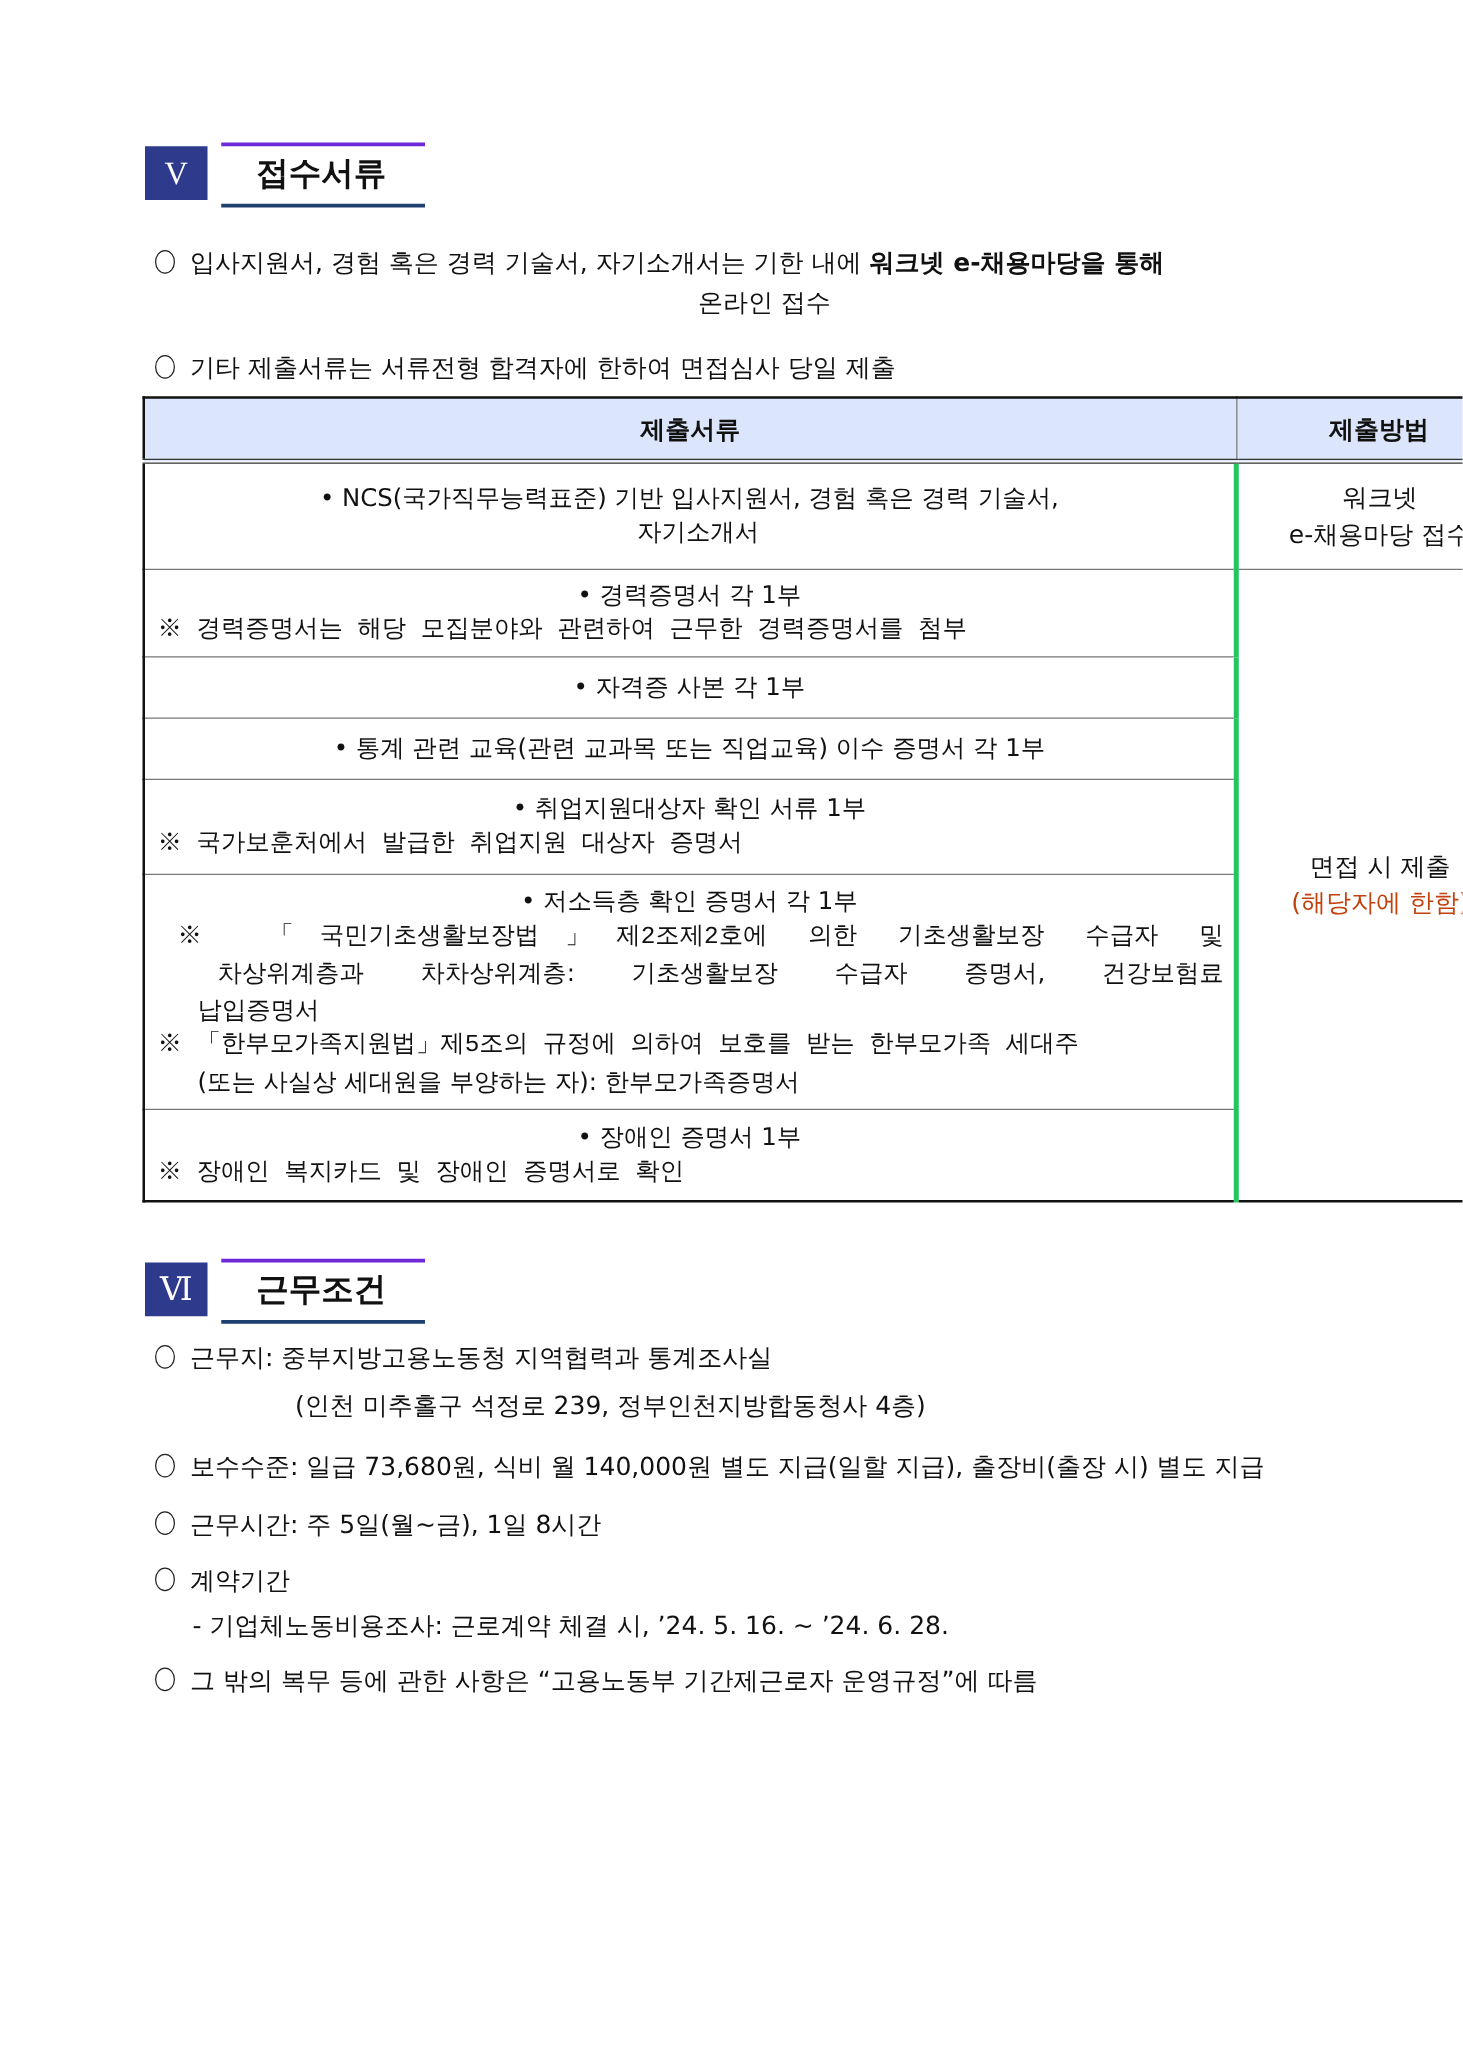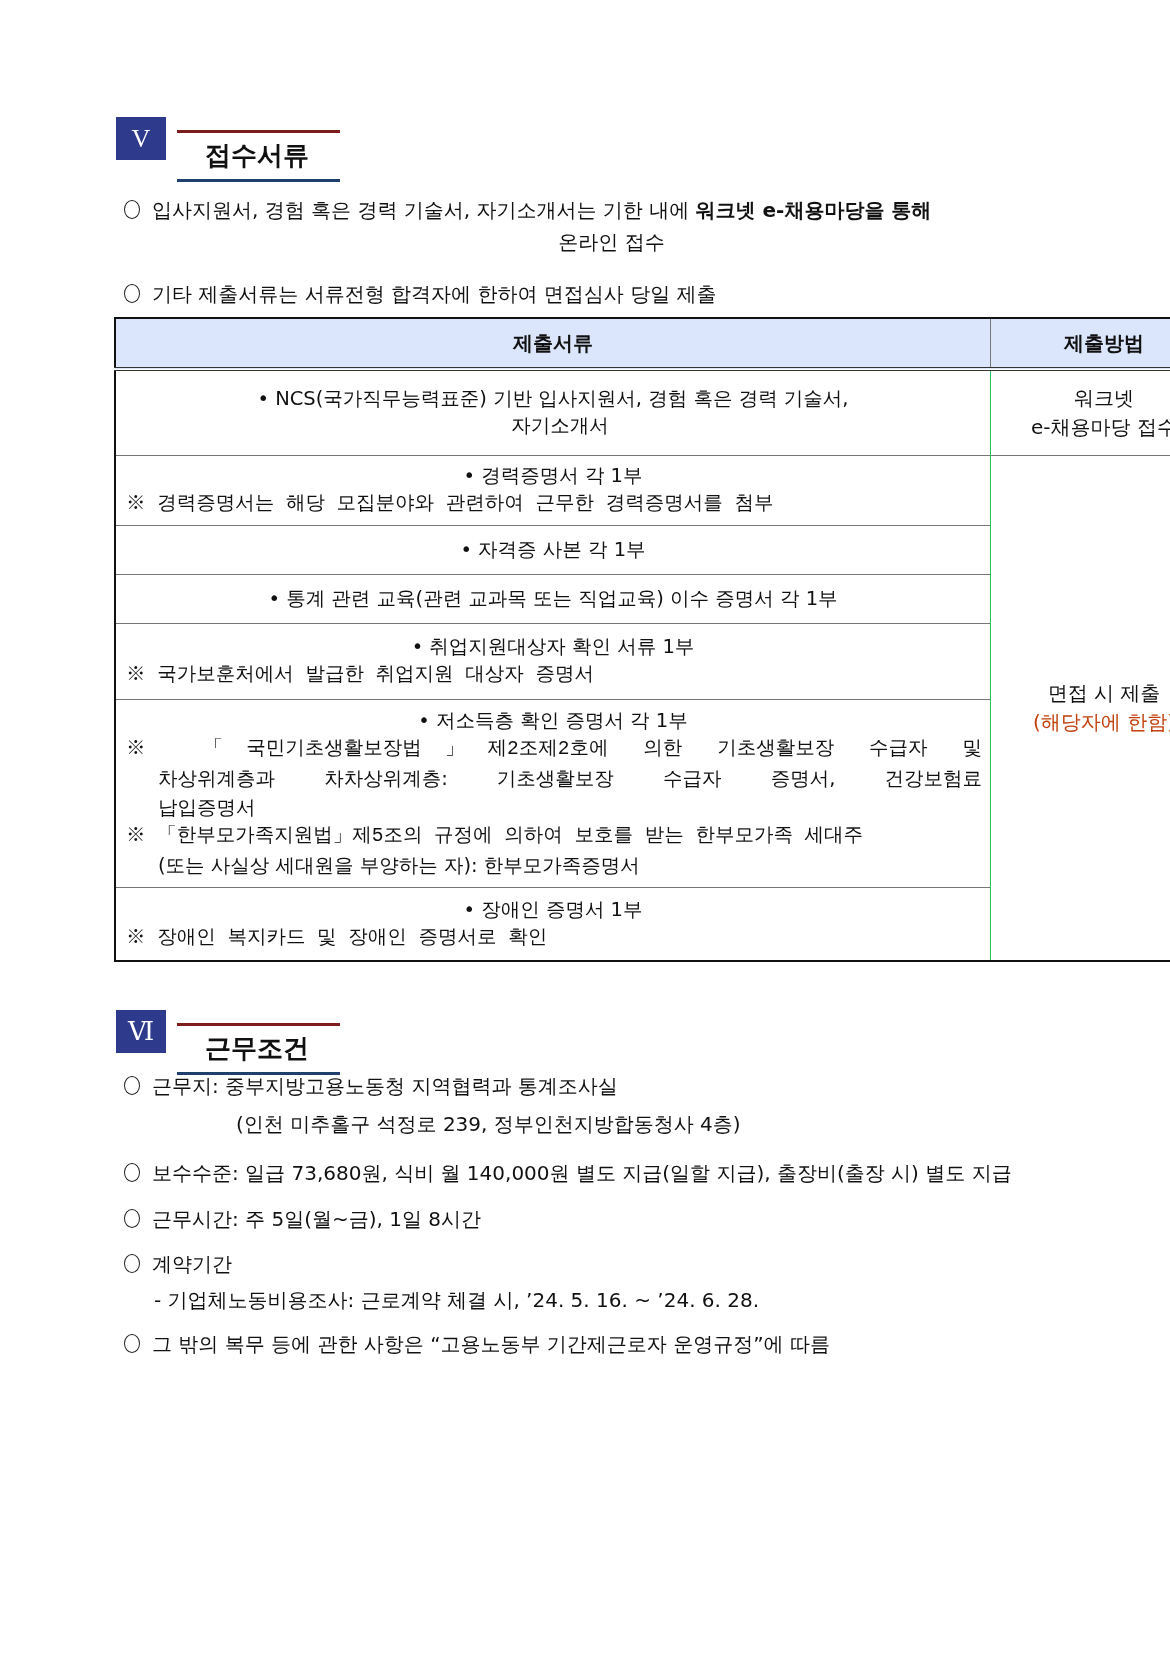--- a/index.html
+++ b/index.html
@@ -9,51 +9,51 @@
     color: #111;
   }
   .sec-head { position: absolute; left: 116px; height: 50px; }
   .sec-num {
     position: absolute; left: 0; top: 3px; width: 50px; height: 43px;
     background: #2e3a8c; color: #fff;
     font-family: "Liberation Serif", "DejaVu Serif", serif;
     font-size: 26px; line-height: 43px; text-align: center;
   }
   .sec-title {
-    position: absolute; left: 61px; top: 16px; width: 163px; height: 46px;
-    border-top: 3px solid #7f1d1d; border-bottom: 3px solid #1f3f6e;
+    position: absolute; left: 61px; top: 0; width: 163px; height: 46px;
+    border-top: 3px solid #6d28d9; border-bottom: 3px solid #1f3f6e;
     font-size: 26px; font-weight: bold; line-height: 44px;
     padding-left: 28px; box-sizing: content-box; width: 135px;
   }
   .item { position: absolute; left: 124px; font-size: 20px; line-height: 32px; }
   .circle {
     display: inline-block; width: 14px; height: 17px; border: 1.5px solid #222;
     border-radius: 50%; vertical-align: -2px; margin-right: 12px;
   }
   .b { font-weight: bold; }
 
   table.docs {
     position: absolute; left: 114px; top: 317px; width: 1105px;
     border-collapse: collapse; border: 2px solid #111;
     font-size: 19.5px;
   }
   table.docs th {
     background: #dbe5fb; height: 46px; font-weight: bold; font-size: 20px;
     border-bottom: 4px double #333; border-right: 1px solid #777;
   }
   table.docs td {
-    border-top: 1px solid #777; border-right: 1px solid #22c55e;
+    border-top: 1px solid #777; border-right: 4px solid #22c55e;
     padding: 4px 8px; line-height: 29px; vertical-align: middle;
   }
   td.method { text-align: center; font-weight: normal; font-size: 20px; width: 210px; }
   .red { color: #c2410c; }
   .line { display: block; text-align: center; }
   .note { display: block; padding-left: 2px; font-family: Liberation Mono, monospace; }
   .note-cont { display: block; padding-left: 34px; }
-  .just { text-align: justify; text-align-last: justify; }
+  .just { text-align: justify; text-align-last: justify; margin-left: 16px; }
 </style>
 </head>
 <body>
 
 <div class="sec-head" style="top:114px;">
   <div class="sec-num">V</div>
   <div class="sec-title">접수서류</div>
 </div>
 
 <div class="item" style="top:194px; width:940px;">

